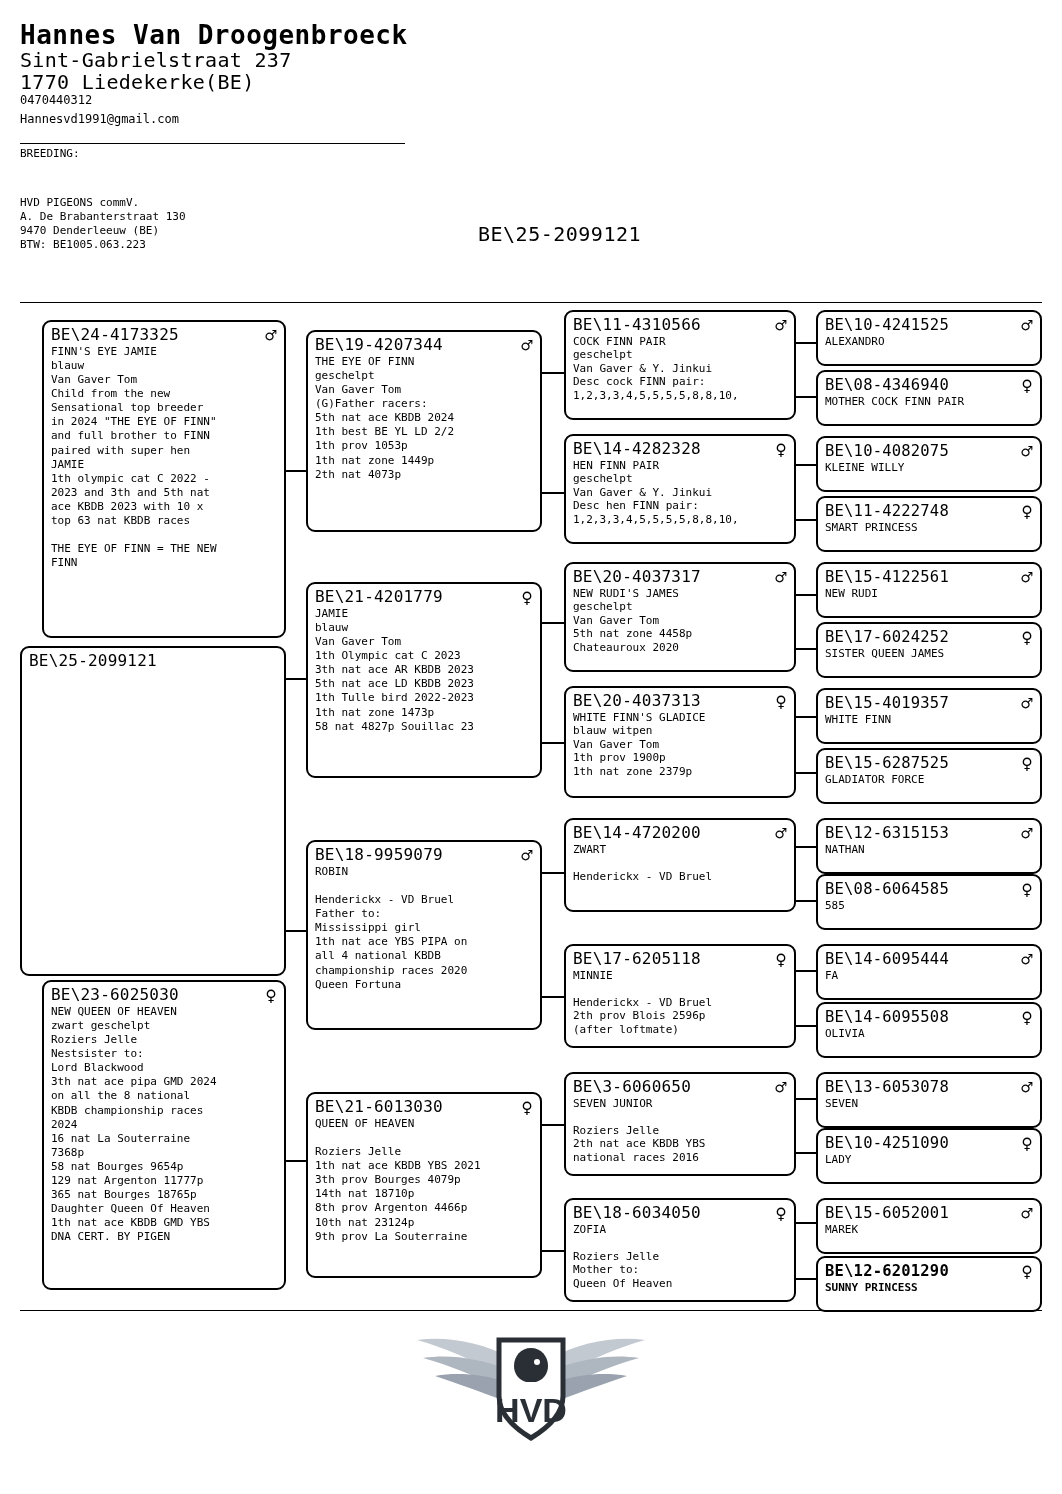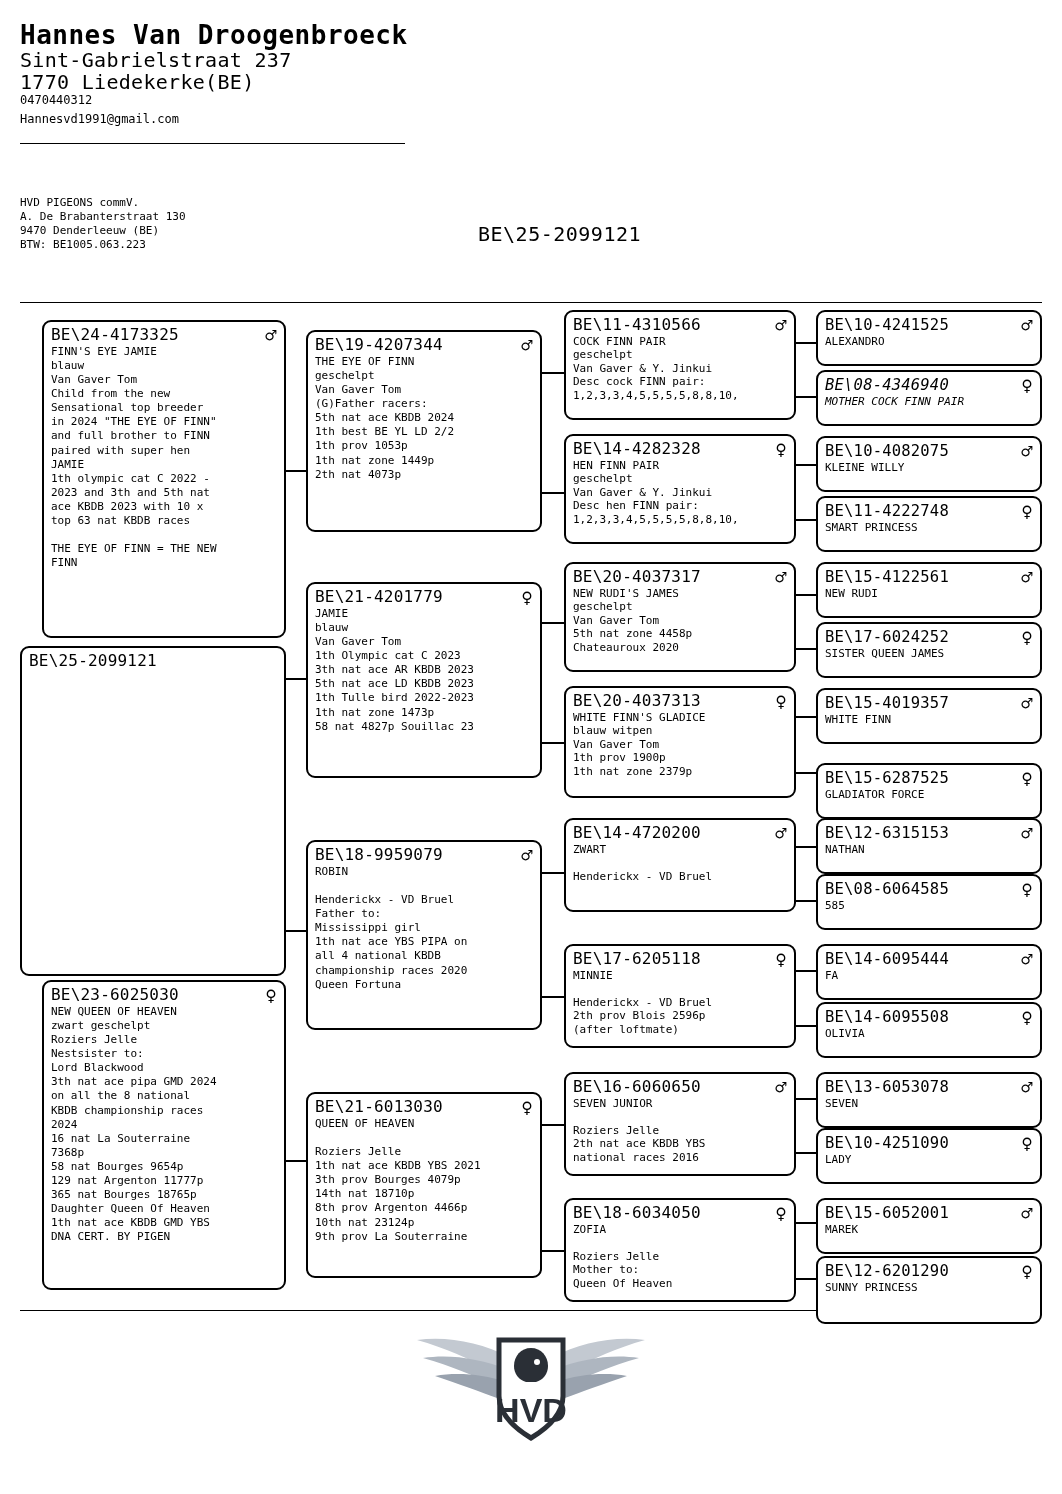--- a/index.html
+++ b/index.html
@@ -99,20 +99,21 @@
 </head>
 <body>
 
 <div class="header">
   <div class="owner-name">Hannes Van Droogenbroeck</div>
   <div class="owner-street">Sint-Gabrielstraat 237</div>
   <div class="owner-city">1770 Liedekerke(BE)</div>
   <div class="owner-phone">0470440312</div>
   <div class="owner-mail">Hannesvd1991@gmail.com</div>
   <div class="hr-line"></div>
+  <div class="breeding-label">BREEDING:</div>
 </div>
 
 <div class="breeder-block">
   <div class="sub" style="font-size:11px">HVD PIGEONS commV.
 A. De Brabanterstraat 130
 9470 Denderleeuw (BE)
 BTW: BE1005.063.223</div>
 </div>
 
 <div class="ring-main">BE\25-2099121</div>
@@ -334,21 +335,21 @@
   </div>
   <div class="sub tight">MINNIE
 
 Henderickx - VD Bruel
 2th prov Blois 2596p
 (after loftmate)</div>
 </div>
 
 <div class="box" style="left:564px; top:1072px; width:232px; height:104px;">
   <div class="ring">
-    <span>BE\16-6060650</span>
+    <span>BE\3-6060650</span>
     <span class="sex">♂</span>
   </div>
   <div class="sub tight">SEVEN JUNIOR
 
 Roziers Jelle
 2th nat ace KBDB YBS
 national races 2016</div>
 </div>
 
 <div class="box" style="left:564px; top:1198px; width:232px; height:104px;">
@@ -363,21 +364,21 @@
 Queen Of Heaven</div>
 </div>
 
 <div class="box" style="left:816px; top:310px; width:226px; height:56px;">
   <div class="ring small">
     <span>BE\10-4241525</span>
     <span class="sex">♂</span>
   </div>
   <div class="sub">ALEXANDRO</div>
 </div>
-<div class="box" style="left:816px; top:370px; width:226px; height:56px;font-style:italic;">
+<div class="box" style="left:816px; top:370px; width:226px; height:56px;">
   <div class="ring small">
     <span>BE\08-4346940</span>
     <span class="sex">♀</span>
   </div>
   <div class="sub">MOTHER COCK FINN PAIR</div>
 </div>
 
 <div class="box" style="left:816px; top:436px; width:226px; height:56px;">
   <div class="ring small">
     <span>BE\10-4082075</span>
@@ -408,21 +409,21 @@
   <div class="sub">SISTER QUEEN JAMES</div>
 </div>
 
 <div class="box" style="left:816px; top:688px; width:226px; height:56px;">
   <div class="ring small">
     <span>BE\15-4019357</span>
     <span class="sex">♂</span>
   </div>
   <div class="sub">WHITE FINN</div>
 </div>
-<div class="box" style="left:816px; top:748px; width:226px; height:56px;margin-top:15px;">
+<div class="box" style="left:816px; top:748px; width:226px; height:56px;">
   <div class="ring small">
     <span>BE\15-6287525</span>
     <span class="sex">♀</span>
   </div>
   <div class="sub">GLADIATOR FORCE</div>
 </div>
 
 <div class="box" style="left:816px; top:818px; width:226px; height:56px;">
   <div class="ring small">
     <span>BE\12-6315153</span>
@@ -468,21 +469,21 @@
   <div class="sub">LADY</div>
 </div>
 
 <div class="box" style="left:816px; top:1198px; width:226px; height:56px;">
   <div class="ring small">
     <span>BE\15-6052001</span>
     <span class="sex">♂</span>
   </div>
   <div class="sub">MAREK</div>
 </div>
-<div class="box" style="left:816px; top:1256px; width:226px; height:68px;">
+<div class="box" style="left:816px; top:1256px; width:226px; height:56px;font-weight:bold;">
   <div class="ring small">
     <span>BE\12-6201290</span>
     <span class="sex">♀</span>
   </div>
   <div class="sub">SUNNY PRINCESS</div>
 </div>
 
 <div class="logo-wrap">
   <svg width="300" height="130" viewBox="0 0 300 130">
 

